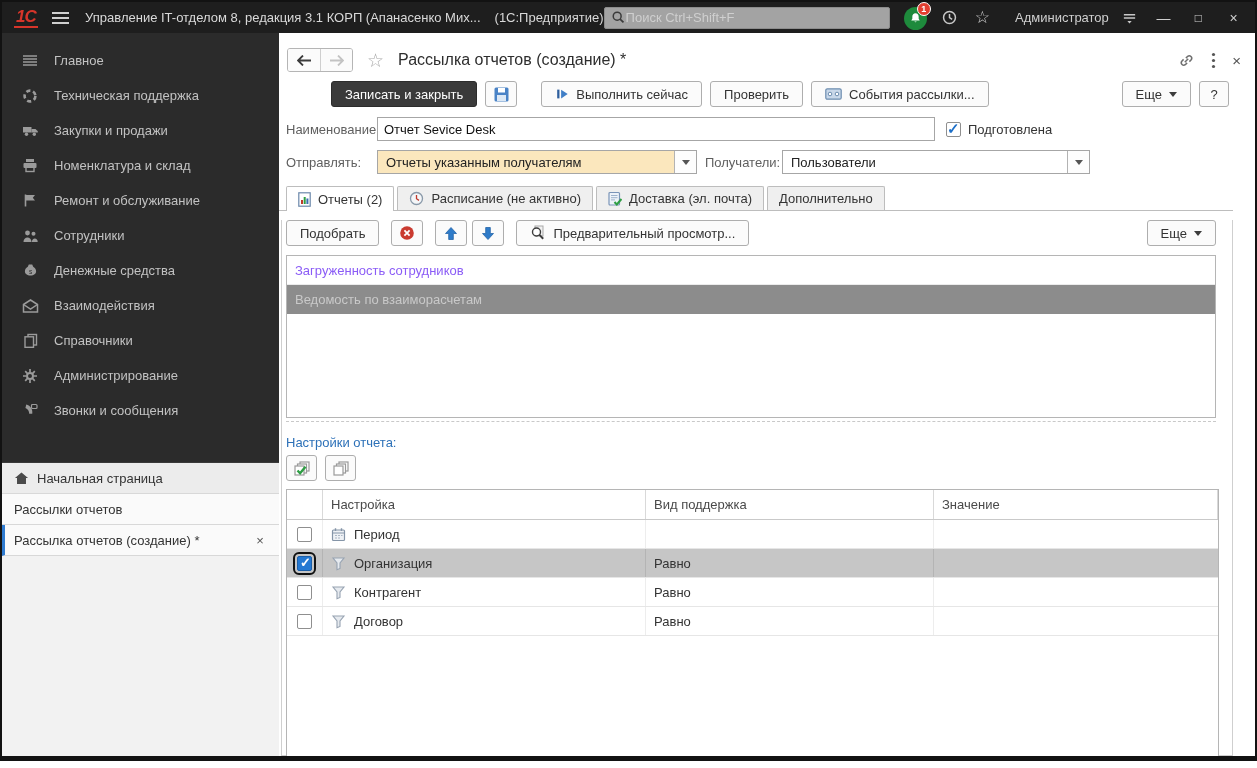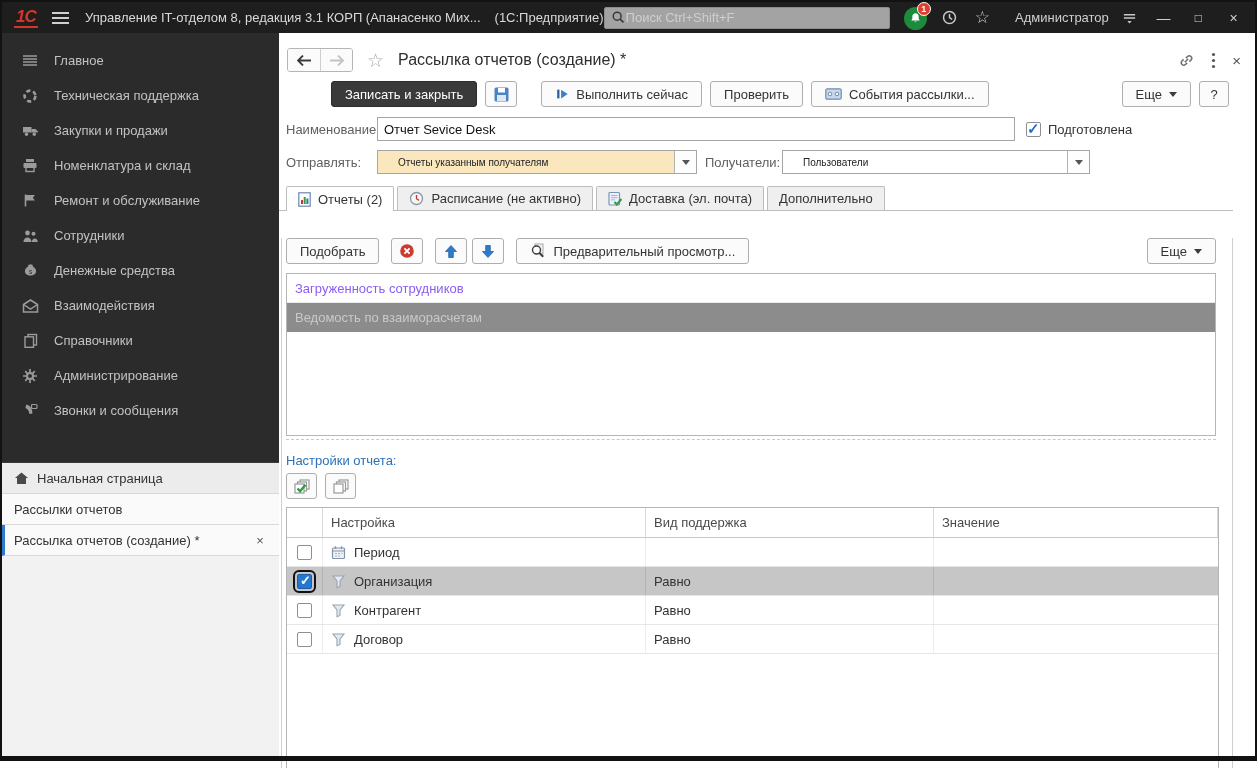--- a/index.html
+++ b/index.html
@@ -48,41 +48,41 @@
   .cmd-row { margin-top:7px; height:26px; display:flex; align-items:center; gap:8px; padding:0 26px 0 7px;margin-left:45px; }
   .btn { display:inline-flex; align-items:center; justify-content:center; gap:7px; height:26px; padding:0 13px; background:#fbfbfb; border:1px solid #aeaeae; border-radius:3px; font-size:13px; color:#333; white-space:nowrap; cursor:default; }
   .btn-dark { background:#3a3a3a; border-color:#2c2c2c; color:#fff; }
   .btn-icon { width:32px; padding:0; }
   .caret { width:0; height:0; border:4px solid transparent; border-top:5px solid #3d3d3d; margin-top:5px; }
 
   .field-row { height:24px; display:flex; align-items:center; padding-left:7px; }
   .f1 { margin-top:10px; } .f2 { margin-top:9px; }
   .flabel { width:91px; font-size:13px; color:#5f5f5f; flex:none; }
   .flabel2 { width:77px; font-size:13px; color:#5f5f5f; flex:none; margin-left:8px; }
-  .tinput { width:638px; height:24px; border:1px solid #a6a6a6; font-size:13px; color:#111; padding:0 6px; font-family:"Liberation Sans",sans-serif; background:#fff; }
+  .tinput { width:558px; height:24px; border:1px solid #a6a6a6; font-size:13px; color:#111; padding:0 6px; font-family:"Liberation Sans",sans-serif; background:#fff; }
   .combo { height:24px; border:1px solid #a6a6a6; display:flex; align-items:stretch; background:#fff; }
-  .combo-val { display:flex; align-items:center; padding:0 20px; font-size:10px; color:#222; flex:1; }
+  .combo-val { display:flex; align-items:center; padding:0 8px; font-size:13px; color:#222; flex:1; }
   .combo-val.hl { background:#fbe7bd; }
   .combo-arrow { width:22px; border-left:1px solid #b3b3b3; display:flex; align-items:center; justify-content:center; background:#fdfdfd; }
   .combo-arrow .caret { border-top-color:#555; margin-top:4px; }
   .cb { width:15px; height:15px; border:1px solid #8f8f8f; border-radius:2px; background:#fff; position:relative; flex:none; }
   .cb.on::after { content:"✓"; position:absolute; left:0px; top:-3px; color:#1d6fc8; font-size:15px; font-weight:bold; }
   .cb.fill { background:#2478d2; border-color:#1c5fa8; }
   .cb.fill::after { content:"✓"; position:absolute; left:2px; top:-2px; color:#fff; font-size:13px; font-weight:bold; }
   .cb-label { margin-left:7px; font-size:13px; color:#333; }
   .prepared { display:flex; align-items:center; margin-left:11px; }
 
   
   .tabs-row { margin-top:12px; height:25px; display:flex; align-items:flex-end; gap:3px; padding-left:7px; border-bottom:1px solid #bdbdbd; margin-right:22px; }
   .tab { height:24px; display:flex; align-items:center; gap:7px; padding:0 11px; font-size:13px; color:#333; background:#efefef; border:1px solid #bdbdbd; border-bottom:none; border-radius:2px 2px 0 0; cursor:default; }
   .tab.active { background:#fff; height:25px; margin-bottom:-1px; }
 
   
   .tab-panel { margin:0 22px 0 2px; height:536px; border:1px solid #cfcfcf; border-top:none; padding:0 16px 0 4px; }
-  .list-toolbar { margin-top:27px; height:26px; display:flex; align-items:center; }
+  .list-toolbar { margin-top:9px; height:26px; display:flex; align-items:center; }
   .lt-gap { width:12px; } .lt-gap-s { width:5px; }
   .reports-list { margin-top:9px; height:163px; border:1px solid #b5b5b5; background:#fff; overflow:hidden; }
   .report-row { height:29px; display:flex; align-items:center; padding:0 8px; font-size:13px; color:#8b5cf6; border-bottom:1px solid #ebebeb; }
   .report-row.sel { background:#8c8c8c; color:#c9c9c9; border-bottom-color:#8c8c8c; }
   .splitter { margin-top:3px; border-top:1px dashed #c9c9c9; height:1px; }
   .settings-link { margin-top:13px; font-size:13px; color:#2d71b8; height:17px; }
   .flag-btns { margin-top:3px; display:flex; gap:8px; }
   .flag-btn { width:31px; height:26px; }
 
   .settings-table { margin-top:8px; width:933px; height:268px; border:1px solid #b5b5b5; background:#fff; display:flex; flex-direction:column; overflow:hidden; }

